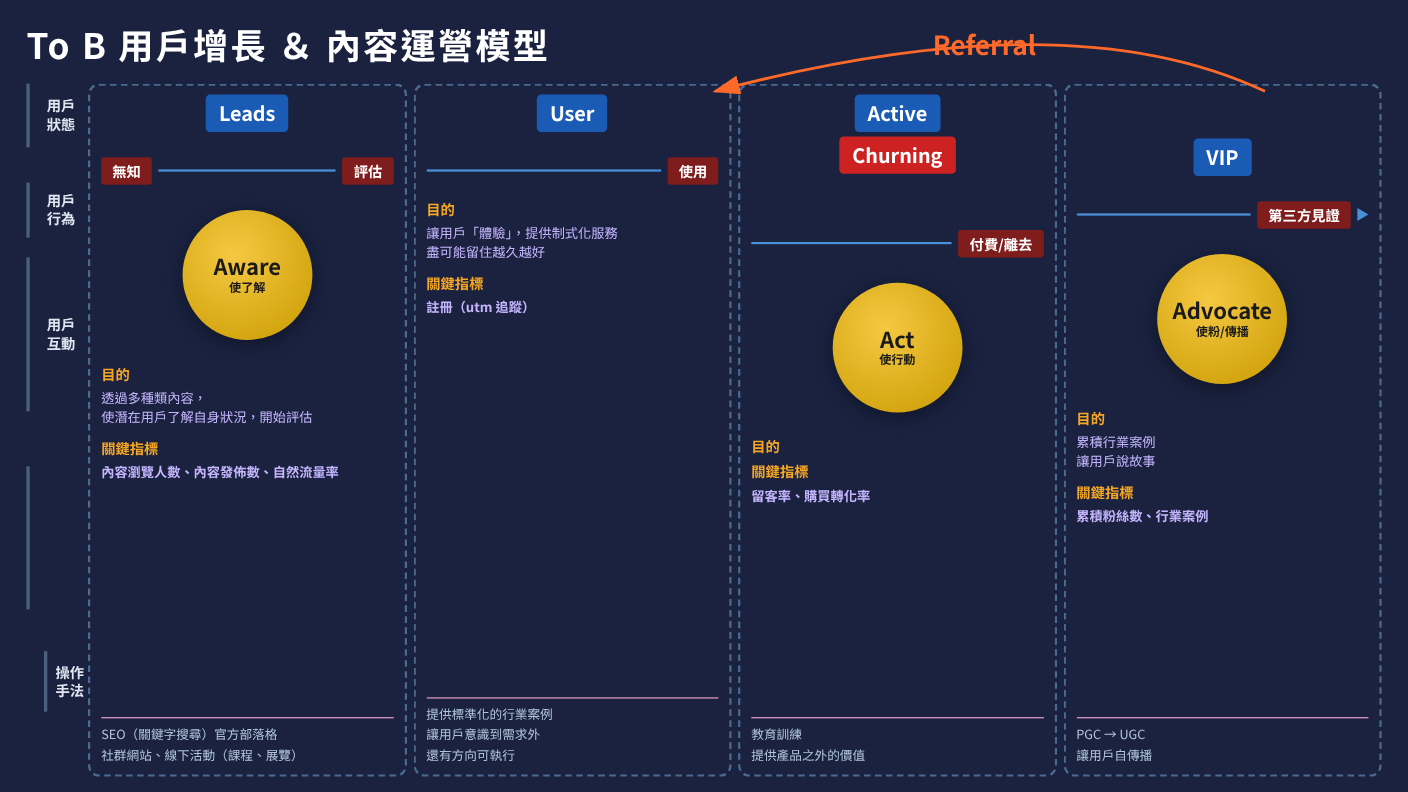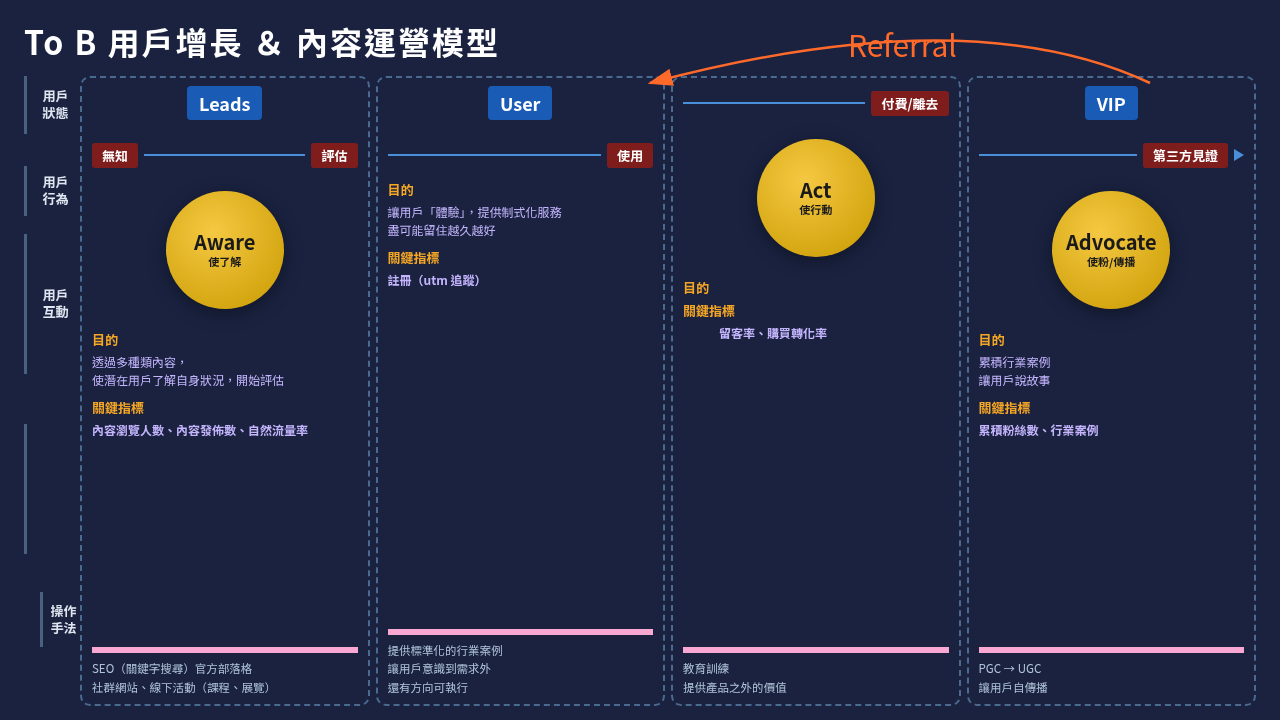--- a/index.html
+++ b/index.html
@@ -178,50 +178,50 @@
       color: #c4b5fd;
       font-size: 12px;
       line-height: 1.55;
       margin-bottom: 8px;
     }
 
     
     .operations-row {
       margin-top: 6px;
       padding-top: 6px;
-      border-top: 6px solid #f9a8d4;
+      border-top: 1px solid #f9a8d4;
       font-size: 11.5px;
       color: #b0c4d8;
       line-height: 1.6;
     }
 
     
     .behavior-label {
       display: inline-block;
       background: #7f1d1d;
       color: #fff;
       font-size: 13px;
       font-weight: bold;
       padding: 3px 10px;
       border-radius: 3px;
     }
 
     .stage-col-1 .stage-badge-row { justify-content: center; }
     .stage-col-2 .stage-badge-row { justify-content: center; }
     .stage-col-3 .stage-badge-row { justify-content: center; flex-direction: column; align-items: center; gap: 4px; }
-    .stage-col-4 .stage-badge-row { justify-content: center; }
+    .stage-col-4 .stage-badge-row { justify-content: center; margin-top: 40px; }
   </style>
 </head>
 <body>
 
 <div class="page-container">
 
   <div class="title">To B 用戶增長 ＆ 內容運營模型</div>
 
-  <div class="referral-label" style="position:absolute;top:22px;left:848px;font-size:30px;font-weight:normal;color:#ff6a2a;z-index:10;">Referral</div>
+  <div class="referral-label" style="position:absolute;top:22px;left:848px;font-size:24px;font-weight:bold;color:#ff6a2a;z-index:10;">Referral</div>
 
   <svg style="position:absolute;top:28px;left:470px;width:700px;height:90px;overflow:visible;z-index:9;pointer-events:none;" viewBox="0 0 700 90">
     <defs>
       <marker id="arrowhead" markerWidth="10" markerHeight="7" refX="9" refY="3.5" orient="auto">
         <polygon points="0 0, 10 3.5, 0 7" fill="#ff6a2a"></polygon>
       </marker>
     </defs>
     <path d="M 680 55 Q 500 -30 180 55" fill="none" stroke="#ff6a2a" stroke-width="2.5" marker-end="url(#arrowhead)"></path>
   </svg>
 
@@ -282,34 +282,38 @@
 盡可能留住越久越好</div>
           <div class="section-label">關鍵指標</div>
           <div class="section-text" style="font-weight:bold;">註冊（utm 追蹤）</div>
         </div>
         <div class="operations-row" style="white-space:pre-line;">提供標準化的行業案例
 讓用戶意識到需求外
 還有方向可執行</div>
       </div>
 
       <div class="stage stage-col-3">
-        <div class="behavior-row" style="display:flex;align-items:center;gap:6px;margin-bottom:8px;">
+        <div class="stage-badge-row" style="flex-direction:column;align-items:center;gap:4px;">
+          <span class="stage-badge badge-blue">Active</span>
+          <span class="stage-badge badge-red">Churning</span>
+        </div>
+        <div class="behavior-row" style="display:flex;align-items:center;gap:6px;margin-bottom:8px;margin-top:44px;">
           <div style="flex:1;height:2px;background:#4a90d9;"></div>
           <span class="behavior-label">付費/離去</span>
         </div>
         <div class="circle-container">
           <div class="circle">
             <span class="circle-en">Act</span>
             <span class="circle-zh">使行動</span>
           </div>
         </div>
         <div class="content-section">
           <div class="section-label">目的</div>
           <div class="section-label">關鍵指標</div>
-          <div class="section-text" style="font-weight:bold;margin-left:36px;">留客率、購買轉化率</div>
+          <div class="section-text" style="font-weight:bold;">留客率、購買轉化率</div>
         </div>
         <div class="operations-row" style="white-space:pre-line;">教育訓練
 提供產品之外的價值</div>
       </div>
 
       <div class="stage stage-col-4">
         <div class="stage-badge-row">
           <span class="stage-badge badge-blue">VIP</span>
         </div>
         <div class="behavior-row" style="display:flex;align-items:center;gap:6px;margin-bottom:8px;">

